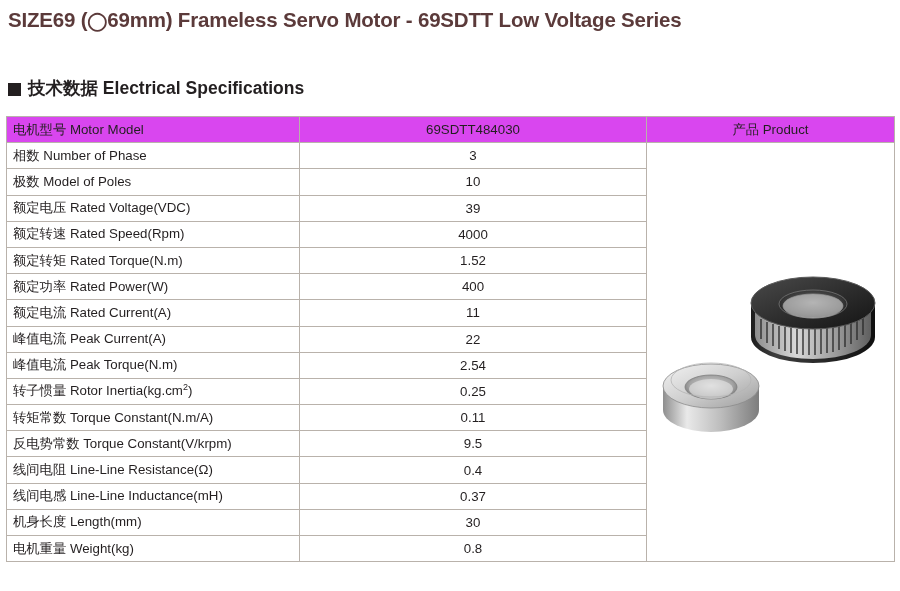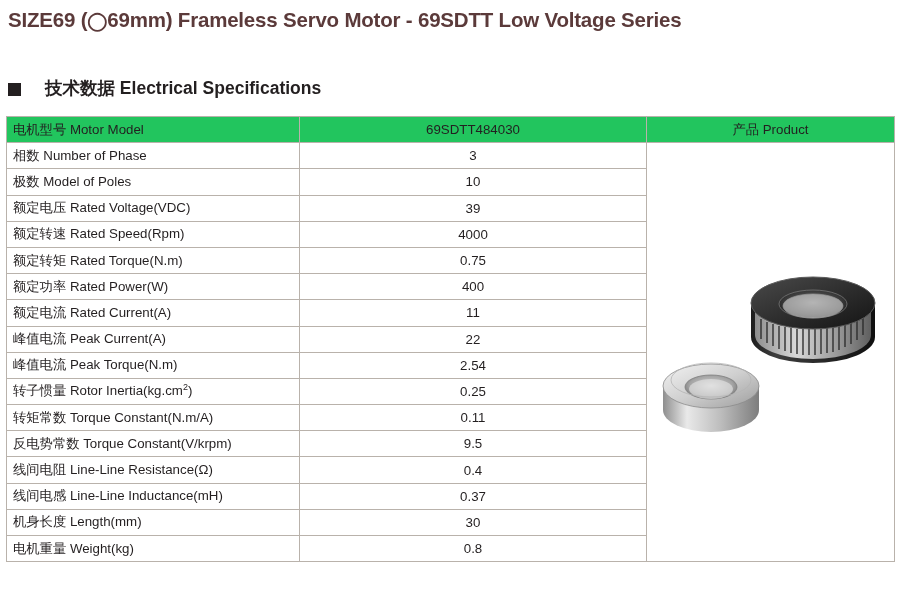--- a/index.html
+++ b/index.html
@@ -34,21 +34,21 @@
   .title .circ {
     font-size: 18px;
   }
   
   .section-head {
     position: absolute;
     left: 8px;
     top: 76px;
     display: flex;
     align-items: center;
-    gap: 24px;
+    gap: 7px;
   }
   .section-square {
     width: 13px;
     height: 13px;
     background: #231f20;
     display: inline-block;
     position: relative;
     top: 1px;
   }
   .section-title {
@@ -76,21 +76,21 @@
   table.spec th, table.spec td {
     border: 1px solid #b9b2ab;
     font-size: 13.3px;
     font-weight: normal;
     color: #231f20;
     padding: 0;
     height: 25.2px;
     vertical-align: middle;
   }
   .hdr-row th {
-    background: #22c55e;
+    background: #d946ef;
     height: 29px;
     font-size: 13.6px;
   }
   .cell-left {
     text-align: left;
     padding-left: 6px !important;
   }
   .cell-center {
     text-align: center;
   }
@@ -271,21 +271,21 @@
         <tr>
           <td class="cell-left">额定电压 Rated Voltage(VDC)</td>
           <td class="cell-center">39</td>
         </tr>
         <tr>
           <td class="cell-left">额定转速 Rated Speed(Rpm)</td>
           <td class="cell-center">4000</td>
         </tr>
         <tr>
           <td class="cell-left">额定转矩 Rated Torque(N.m)</td>
-          <td class="cell-center">0.75</td>
+          <td class="cell-center">1.52</td>
         </tr>
         <tr>
           <td class="cell-left">额定功率 Rated Power(W)</td>
           <td class="cell-center">400</td>
         </tr>
         <tr>
           <td class="cell-left">额定电流 Rated Current(A)</td>
           <td class="cell-center">11</td>
         </tr>
         <tr>

